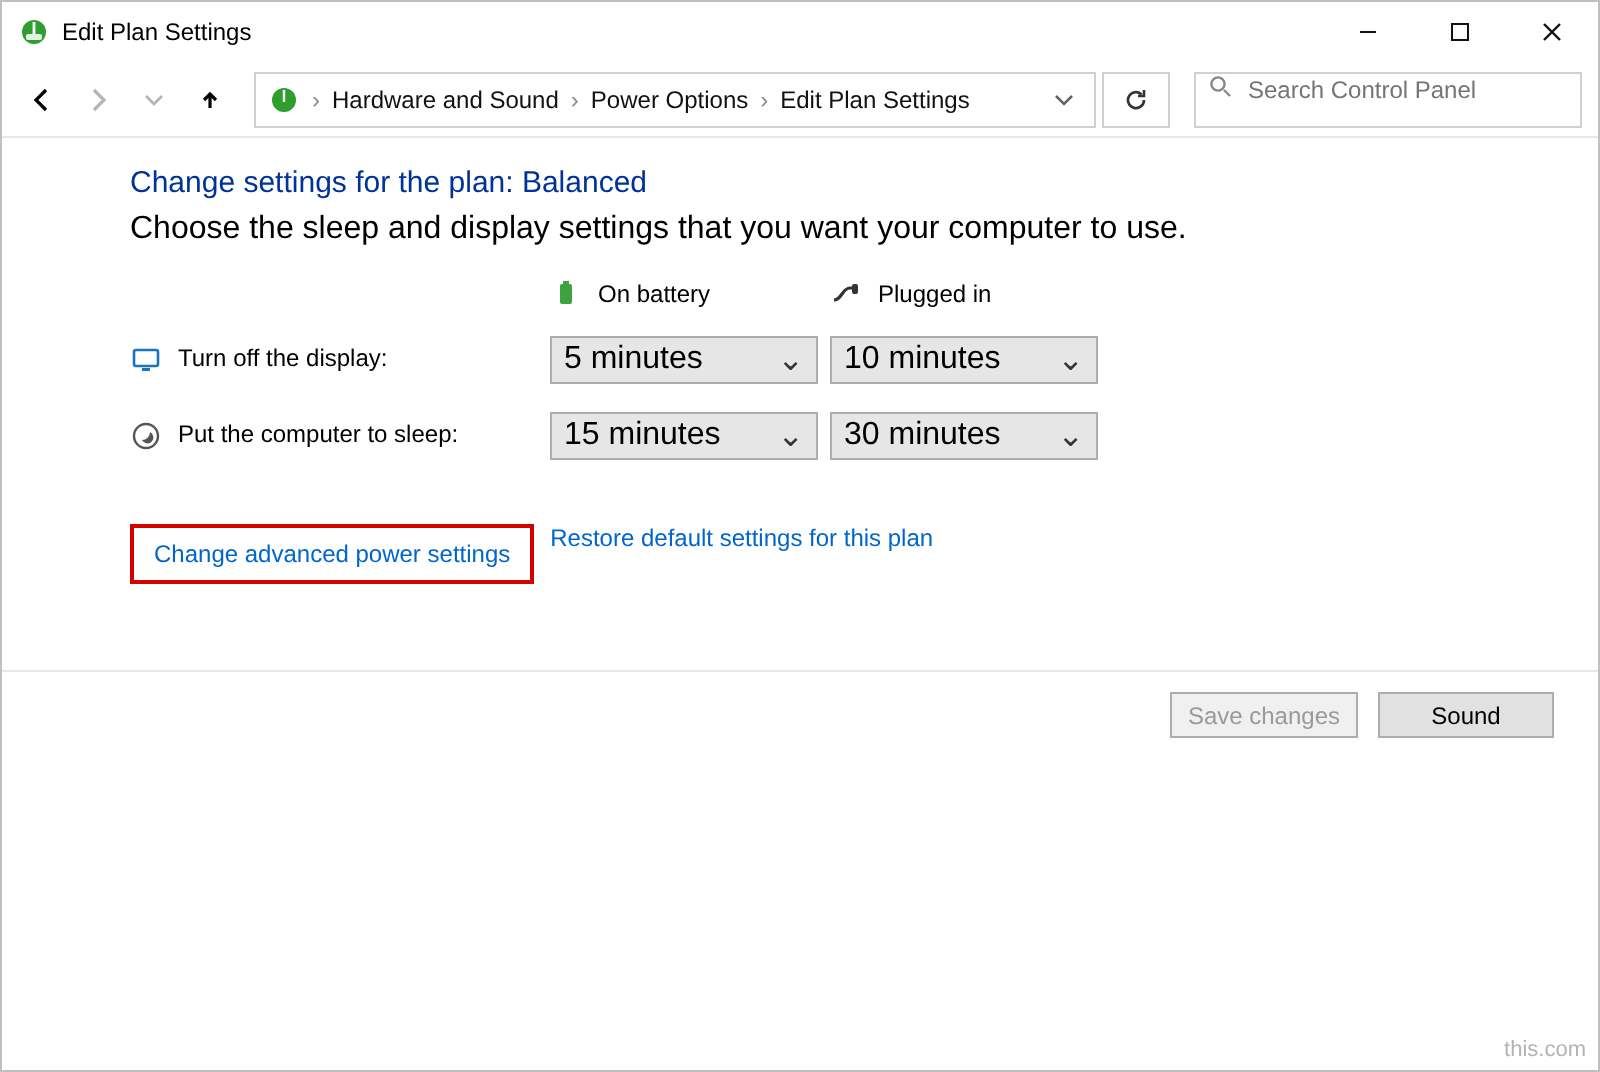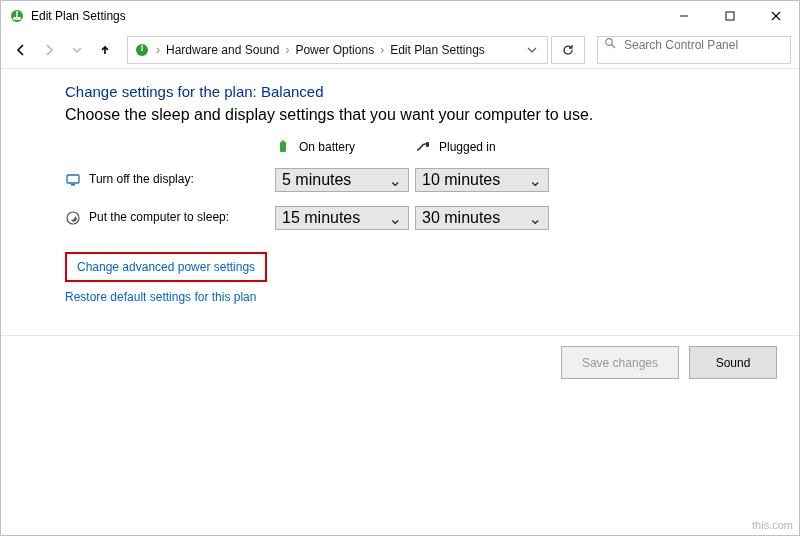--- a/index.html
+++ b/index.html
@@ -38,27 +38,27 @@
   .searchbox input{border:none;outline:none;flex:1;font:inherit;color:#111;background:transparent}
   
   .body{padding:14px 24px 0 64px}
   .h1{color:#003399;font-size:15px;margin:0 0 6px 0;font-weight:400}
   .sub{font-size:16px;margin:0 0 14px 0}
   .grid{display:grid;grid-template-columns:210px 140px 150px;row-gap:14px;align-items:center}
   .colhdr{display:flex;align-items:flex-end;gap:8px}
   .rowlabel{display:flex;align-items:flex-start;gap:8px}
   .combo{height:22px;border:1px solid var(--field-border);background:var(--field-bg);display:flex;align-items:center;justify-content:space-between;padding:0 6px;font-size:16px;width:120px}
   .combo .caret{color:#333}
-  .links{margin-top:22px;display:flex;flex-direction:column;gap:8px;align-items:flex-start}
+  .links{margin-top:32px;display:flex;flex-direction:row;gap:8px;align-items:flex-start}
   .linklike{color:var(--link);font-size:12px;text-decoration:none;cursor:pointer}
   .highlight{border:2px solid #d40000;padding:6px 10px}
   
   .footer{position:absolute;left:0;right:0;bottom:0;height:200px;box-sizing:border-box;border-top:1px solid var(--hairline)}
   .buttons{position:absolute;right:22px;top:10px;display:flex;gap:10px}
-  .btn{min-width:88px;height:33px;border:1px solid var(--button-border);background:var(--button-bg);font:inherit;padding:0 20px}
+  .btn{min-width:88px;height:23px;border:1px solid var(--button-border);background:var(--button-bg);font:inherit;padding:0 8px}
   .btn:disabled{color:#9a9a9a;background:#f0f0f0}
   .watermark{position:absolute;bottom:4px;right:6px;color:#b3b3b3;font-size:11px}
   
   .mini-icon{width:16px;height:16px;display:inline-block}
 </style>
 </head>
 <body>
 
 <div class="window">
 

